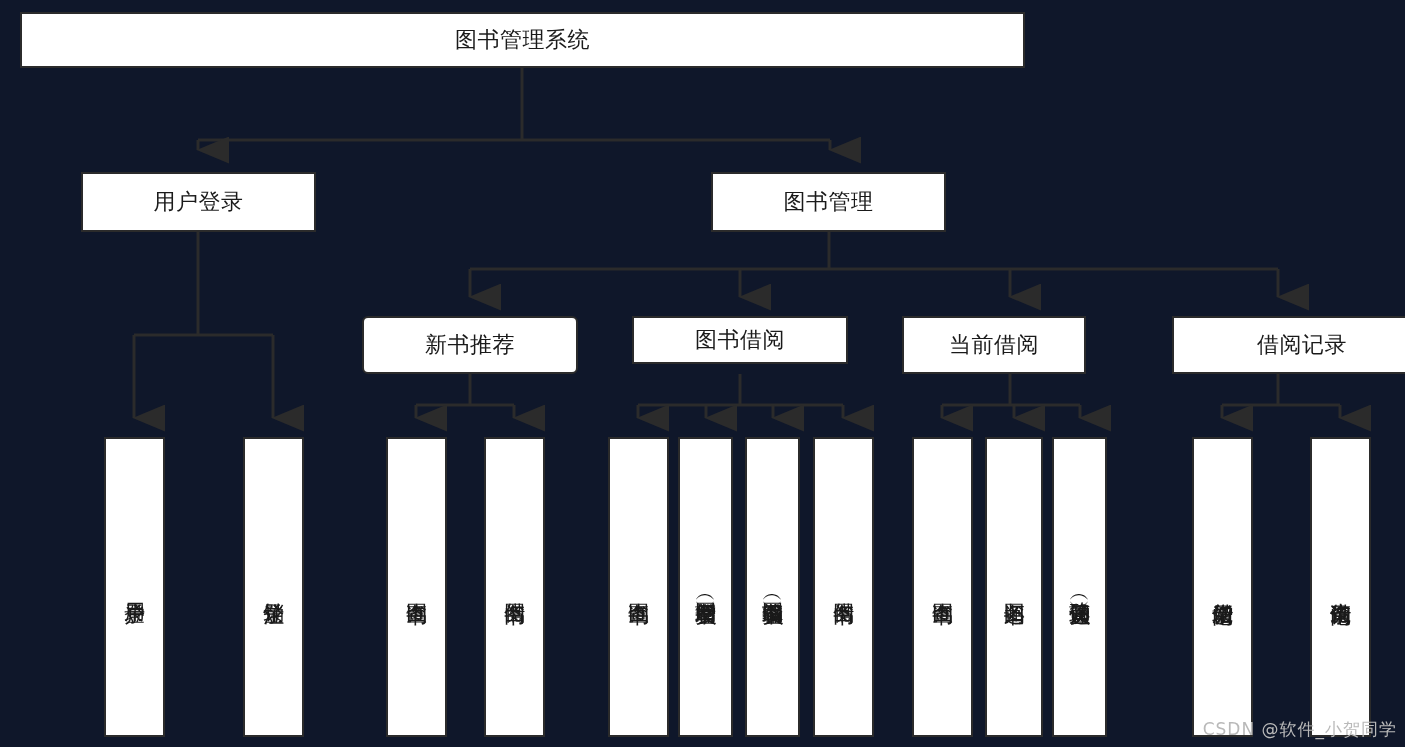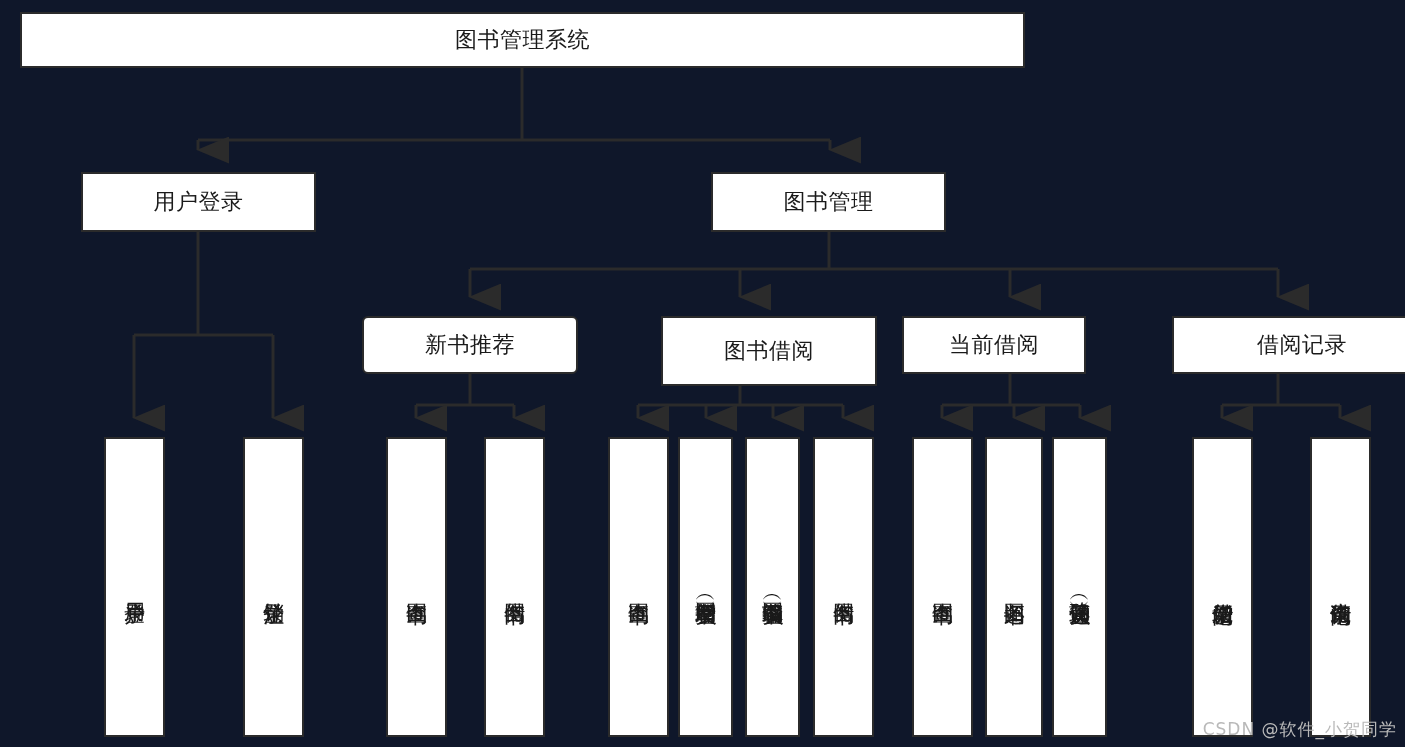--- a/index.html
+++ b/index.html
@@ -126,21 +126,21 @@
   <div class="node horiz" style="left:81px; top:172px; width:235px; height:60px;">
     <span class="label">用户登录</span>
   </div>
   <div class="node horiz" style="left:711px; top:172px; width:235px; height:60px;">
     <span class="label">图书管理</span>
   </div>
 
   <div class="node horiz" style="left:362px; top:316px; width:216px; height:58px;border-radius:6px;">
     <span class="label">新书推荐</span>
   </div>
-  <div class="node horiz" style="left:632px; top:316px; width:216px; height:70px;margin-left:29px;">
+  <div class="node horiz" style="left:632px; top:316px; width:216px; height:48px;">
     <span class="label">图书借阅</span>
   </div>
   <div class="node horiz" style="left:902px; top:316px; width:184px; height:58px;">
     <span class="label">当前借阅</span>
   </div>
   <div class="node horiz" style="left:1172px; top:316px; width:260px; height:58px;text-align:right;">
     <span class="label">借阅记录</span>
   </div>
 
   <div class="node vert" style="left:104px; top:437px; width:61px; height:300px;">

